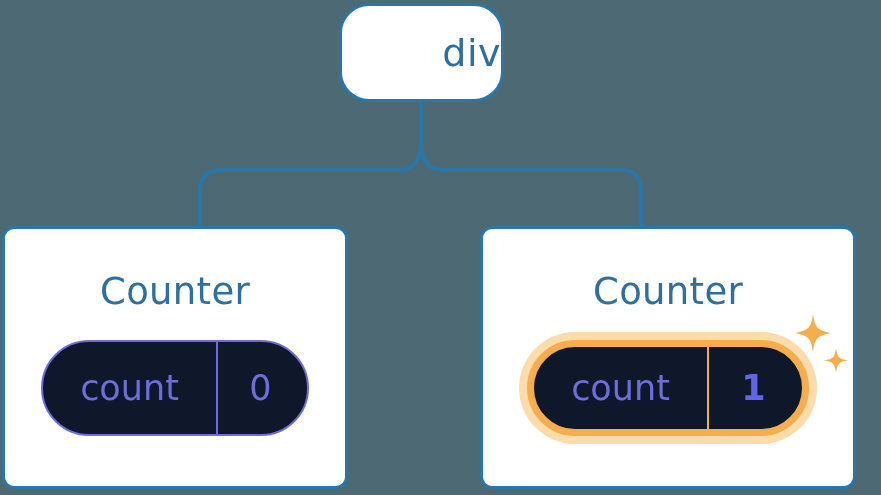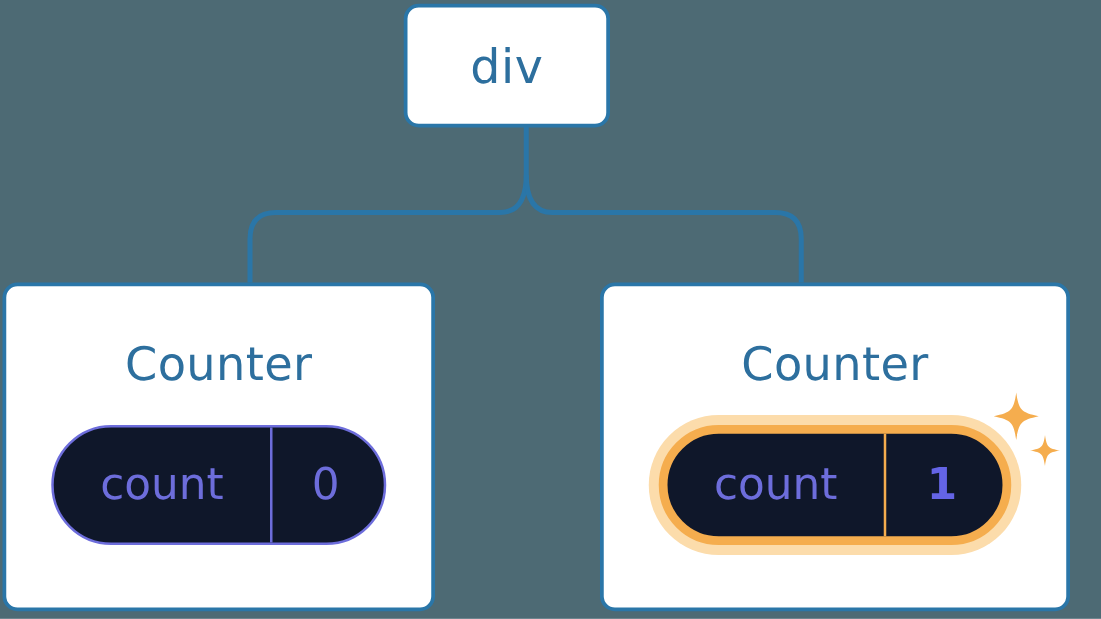--- a/index.html
+++ b/index.html
@@ -32,27 +32,28 @@
   .node-box {
     position: absolute;
     background: #ffffff;
     border: 3px solid #2a76a8;
     border-radius: 12px;
     box-sizing: border-box;
   }
 
   
   #root-node {
-    left: 323px;
+    left: 339px;
     top: 3px;
     width: 165px;
     height: 99px;
     display: flex;
     align-items: center;
-    justify-content: center;
+    justify-content: flex-end;
+    border-radius: 30px;
   }
   .root-label {
     font-size: 38px;
     color: #2d6f9e;
     letter-spacing: 0.5px;
     line-height: 1;
   }
 
   
   .component-node {

